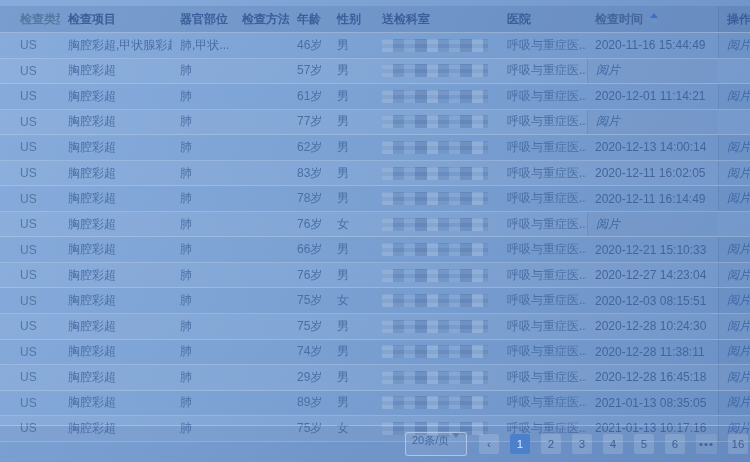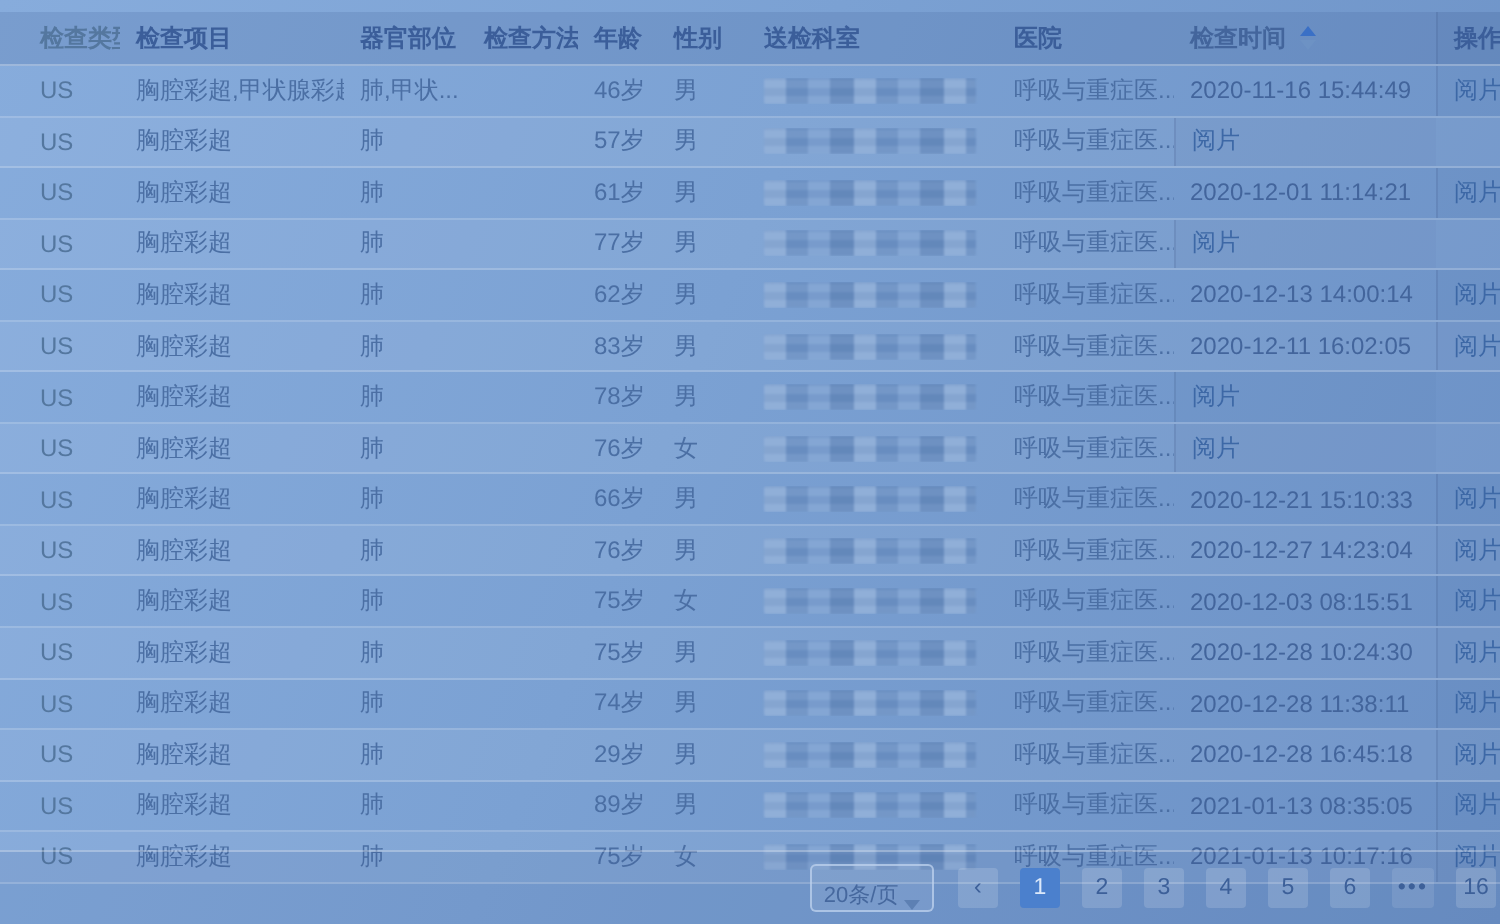--- a/index.html
+++ b/index.html
@@ -26,21 +26,21 @@
     color:#4b6fa4;
     border-bottom:1px solid rgba(255,255,255,0.20);
   }
   .tbody .row:nth-child(even){background:rgba(255,255,255,0.055);}
   .cell{
     padding-left:8px;white-space:nowrap;overflow:hidden;text-overflow:clip;
   }
   .cell.c0{padding-left:20px;color:#54779f;}
   .cell.c8{color:#43659c;}
   .cell.c9{border-left:1px solid rgba(60,85,135,0.18);height:100%;display:flex;align-items:center;background:rgba(60,85,135,0.04);}
-  .action-link{color:#3d68a6;cursor:pointer;}
+  .action-link{color:#3d68a6;cursor:pointer;font-style:italic;}
   .redact{
     width:106px;height:13px;border-radius:1px;
     background-color:#769ccf;
     background-image:
       repeating-linear-gradient(90deg,rgba(255,255,255,0.14) 0 11px,rgba(30,60,110,0.10) 11px 22px,rgba(255,255,255,0.05) 22px 33px,rgba(30,60,110,0.16) 33px 45px),
       repeating-linear-gradient(0deg,rgba(255,255,255,0.06) 0 4px,rgba(30,60,110,0.06) 4px 8px);
     filter:blur(0.5px);
   }
   .sort-carets{display:inline-flex;flex-direction:column;gap:2px;margin-left:3px;}
   .caret-up{width:0;height:0;border-left:4px solid transparent;border-right:4px solid transparent;border-bottom:5px solid #3a70c6;}
@@ -56,21 +56,21 @@
     background:rgba(62,92,145,0.10);
     border-top:1px solid rgba(255,255,255,0.30);
     display:flex;align-items:center;justify-content:flex-end;
     gap:12px;padding-right:2px;
   }
   .psize{
     width:62px;height:24px;box-sizing:border-box;
     border:1px solid rgba(190,210,238,0.75);border-radius:3px;
     background:rgba(255,255,255,0.07);
     color:#46689e;font-size:11px;
-    display:flex;align-items:flex-end;justify-content:space-between;
+    display:flex;align-items:flex-start;justify-content:space-between;
     padding:0 6px;cursor:pointer;
   }
   .chev{width:0;height:0;border-left:4px solid transparent;border-right:4px solid transparent;border-top:5px solid #5d80b3;}
   .pager{display:flex;align-items:center;gap:11px;}
   .pbtn{
     min-width:20px;height:20px;box-sizing:border-box;padding:0 3px;
     display:flex;align-items:center;justify-content:center;
     background:rgba(255,255,255,0.15);border:none;border-radius:2px;
     color:#3d6099;font-size:11.5px;font-family:inherit;cursor:pointer;
   }
@@ -218,20 +218,21 @@
           <div class="cell c0">US</div>
           <div class="cell c1">胸腔彩超</div>
           <div class="cell c2">肺</div>
           <div class="cell c3"></div>
           <div class="cell c4">78岁</div>
           <div class="cell c5">男</div>
           <div class="cell c6">
             <div class="redact"></div>
           </div>
           <div class="cell c7">呼吸与重症医...</div>
+          <div class="cell c8">2020-12-11 16:14:49</div>
           <div class="cell c9">
             <span class="action-link">阅片</span>
           </div>
         </div>
         <div class="row grid-row">
           <div class="cell c0">US</div>
           <div class="cell c1">胸腔彩超</div>
           <div class="cell c2">肺</div>
           <div class="cell c3"></div>
           <div class="cell c4">76岁</div>

